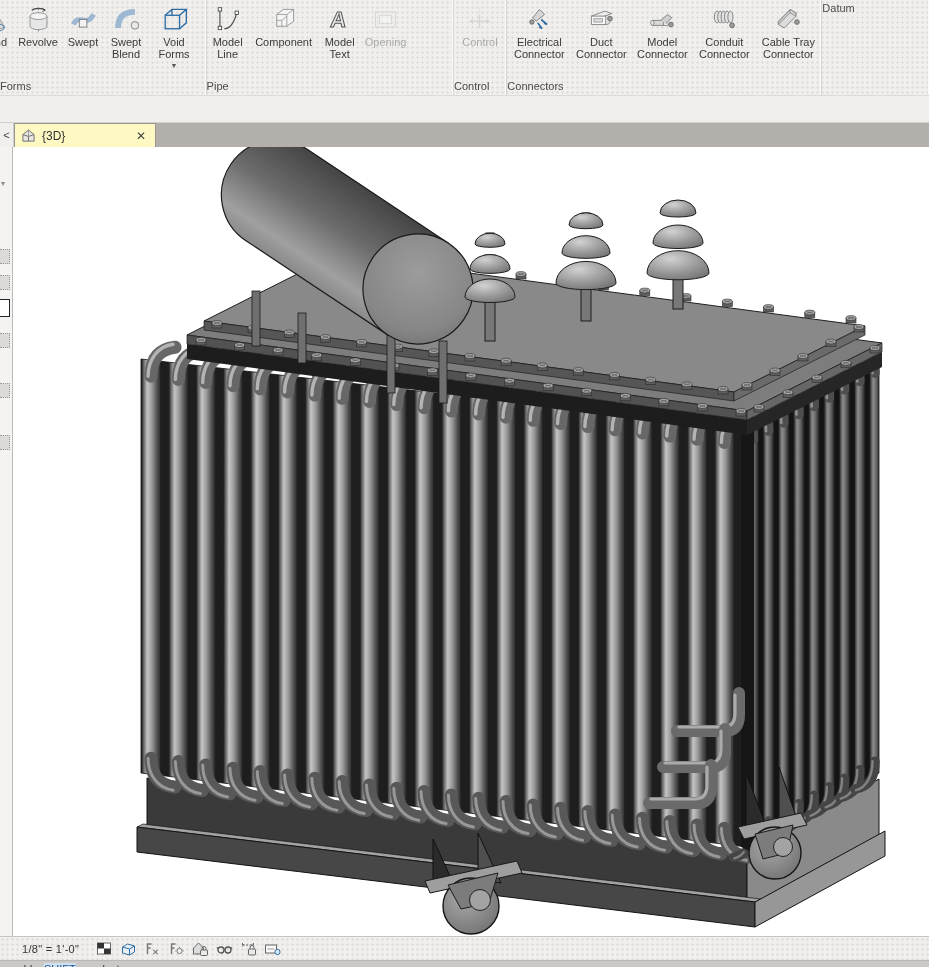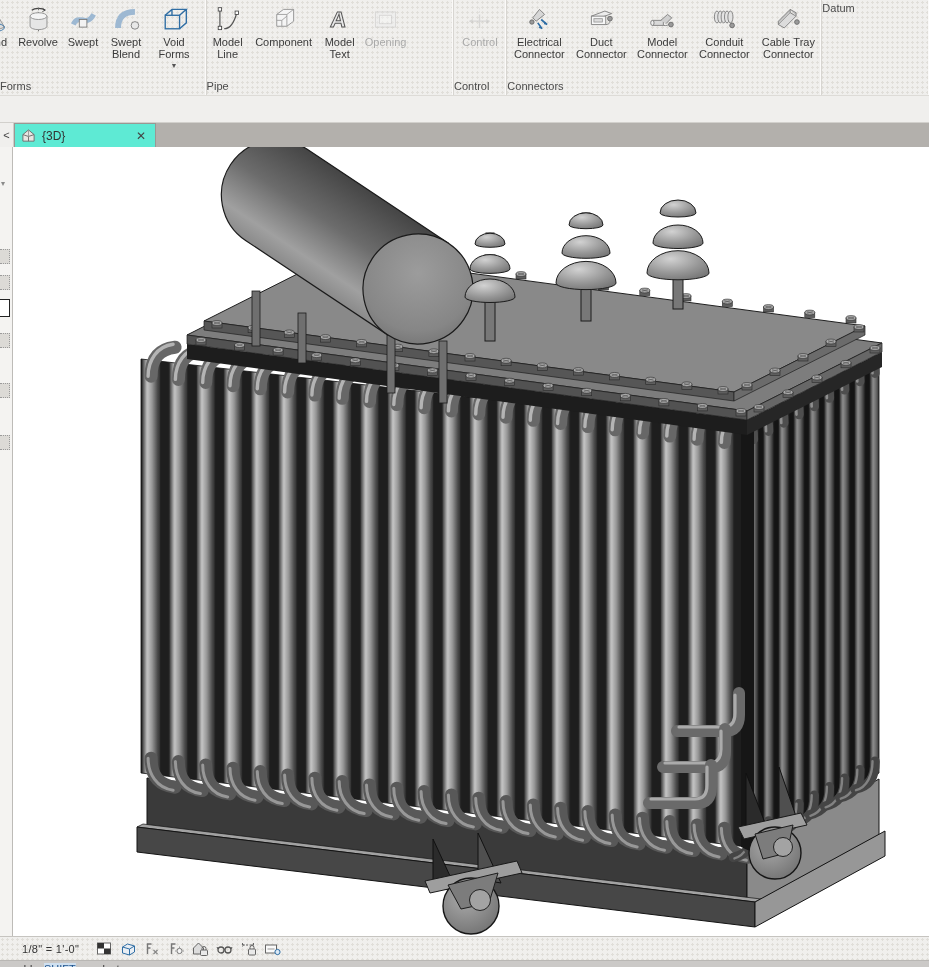--- a/index.html
+++ b/index.html
@@ -21,21 +21,21 @@
   .rbtn .lbl{white-space:normal;}
   .rbtn.disabled{color:#a9a9a9;}
   .rbtn.disabled svg{opacity:.45;}
   .dd{font-size:7px;color:#555;line-height:1;margin-top:1px;}
   
   .options-strip{height:26px;background:#f0efed;border-bottom:1px solid #d2d0cc;}
   
   .tabstrip{height:24px;background:#b3b0ac;display:flex;align-items:stretch;}
   .tab-scroll{width:13px;background:#f0efed;color:#444;font-size:11px;display:flex;
     align-items:center;justify-content:center;border-right:1px solid #cfcdc9;}
-  .tab{width:128px;background:#5eead4;display:flex;align-items:center;gap:6px;
+  .tab{width:128px;background:#fef9c3;display:flex;align-items:center;gap:6px;
     padding:0 6px;font-size:12px;color:#333;border:1px solid #9a9793;border-bottom:none;}
   .tab .close{margin-left:auto;font-size:12px;color:#444;padding:0 3px;}
   .tab svg{width:15px;height:14px;}
   
   .canvas-row{position:relative;height:789px;display:flex;}
   .left-edge{width:12px;background:#f4f3f1;border-right:1px solid #bdbbb7;position:relative;}
   .left-edge .tri{position:absolute;top:32px;left:1px;font-size:8px;color:#8a8a8a;}
   .chip{position:absolute;left:0;width:9px;height:13px;background:#dcdad6;
     border:1px dotted #9a9a9a;border-left:none;}
   .chip.w{background:#fff;border:1px solid #222;border-left:none;height:16px;}

